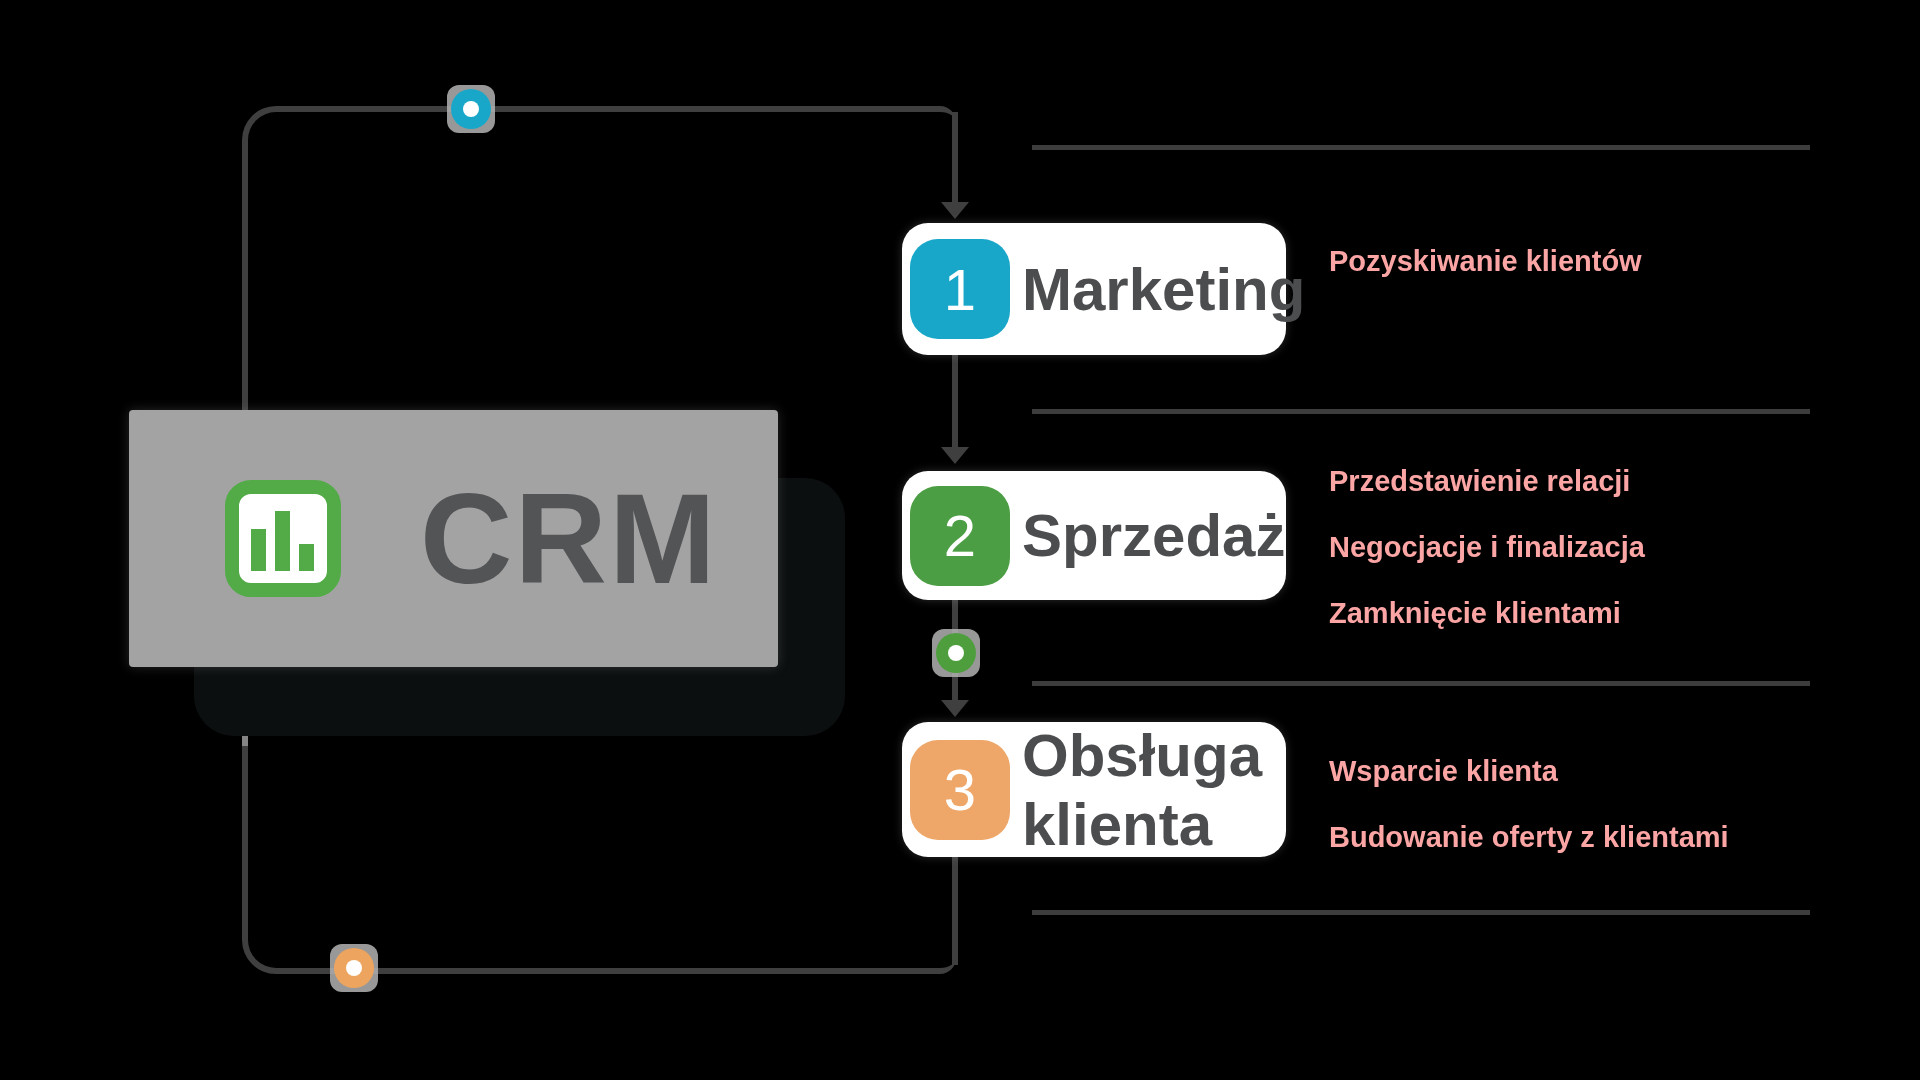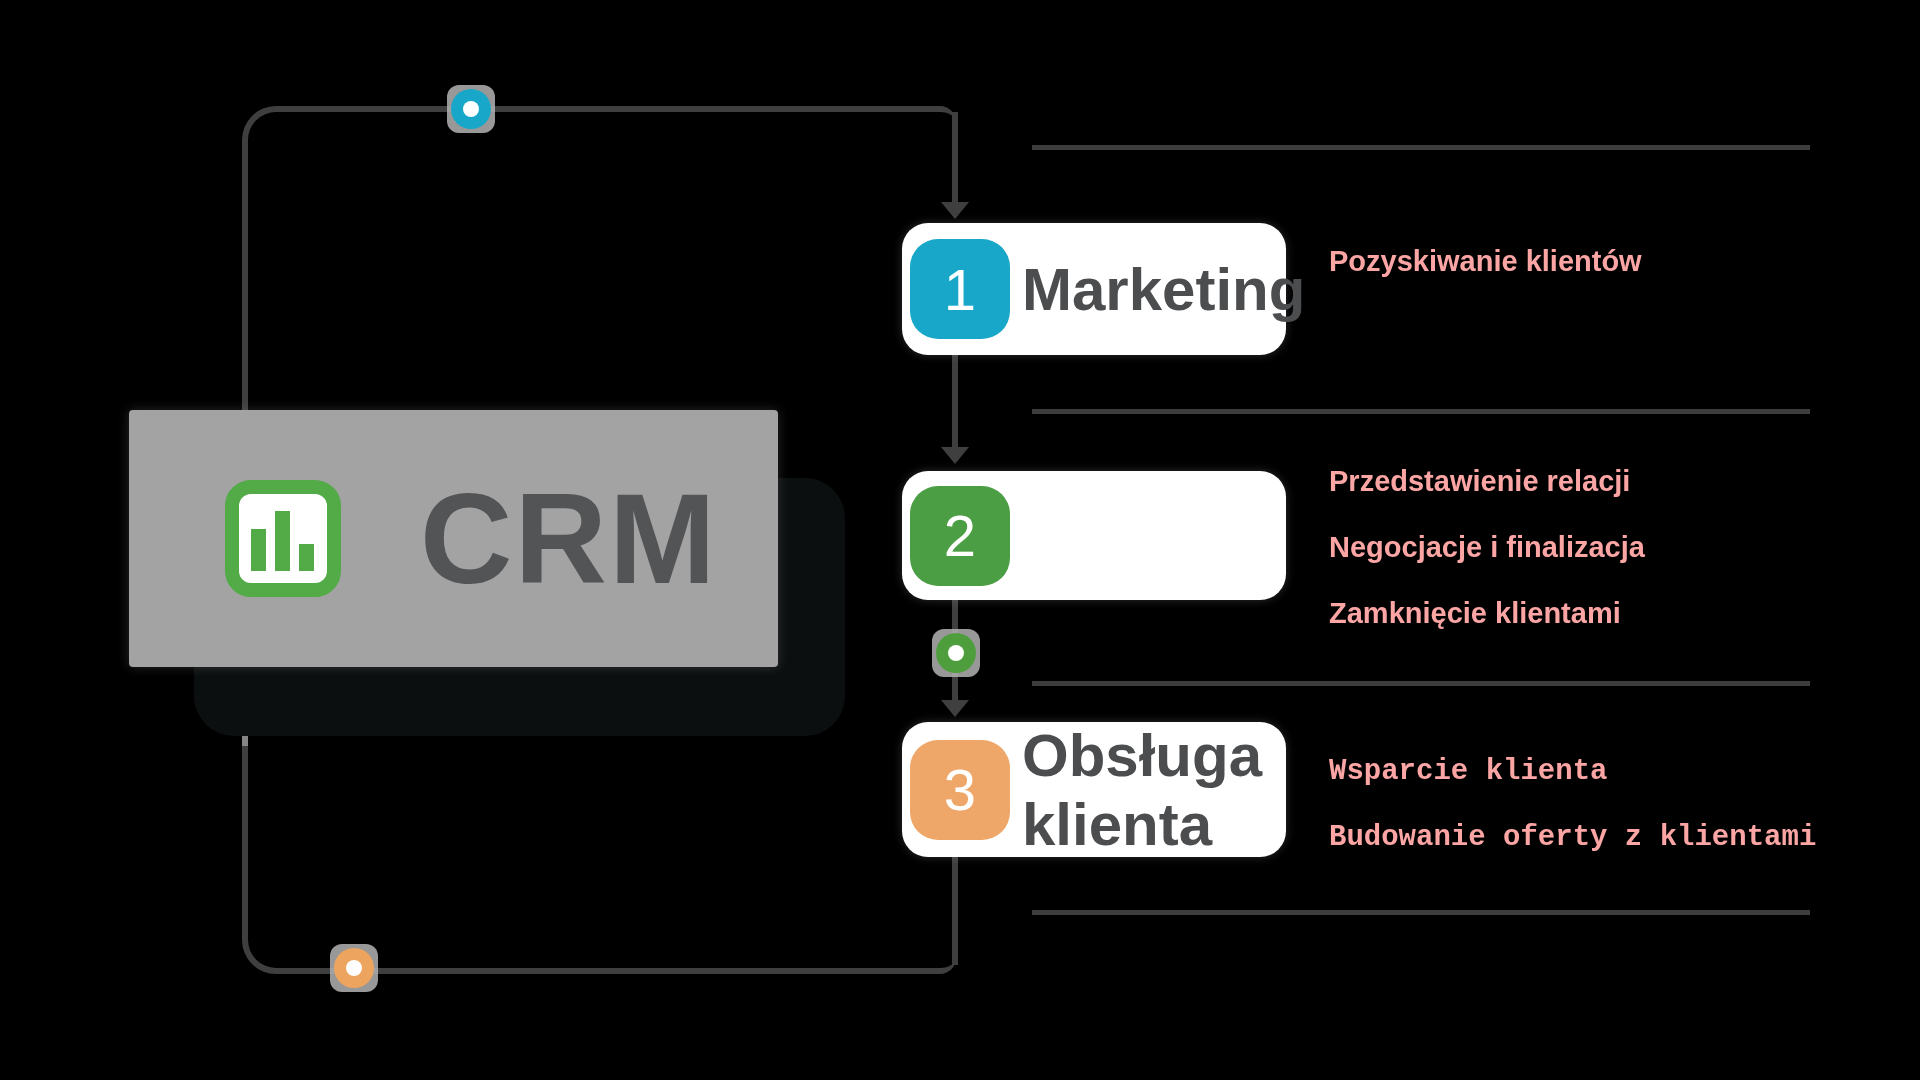--- a/index.html
+++ b/index.html
@@ -69,21 +69,21 @@
   .badge-green{background:#4c9e44;}
   .badge-orange{background:#eea768;}
   .card-label{
     margin-left:12px;font-size:60px;font-weight:600;color:#4c4d4f;line-height:1.15;max-width:225px;
   }
   
   .separator{position:absolute;left:1032px;width:778px;height:5px;background:#3d3d3d;}
   .sep1{top:145px;} .sep2{top:409px;} .sep3{top:681px;} .sep4{top:910px;}
   .desc{position:absolute;left:1329px;color:#fca5a5;font-size:29px;font-weight:600;}
   .desc div{height:66px;display:flex;align-items:center;white-space:nowrap;}
-  .desc1{top:228px;} .desc2{top:448px;} .desc3{top:738px;font-family:Liberation Mono, monospace;}
+  .desc1{top:228px;} .desc2{top:448px;} .desc3{top:738px;}
 </style>
 </head>
 <body>
 
 <div class="canvas">
 
   <div class="loop"></div>
   <div class="vseg seg-a"></div>
   <div class="vseg seg-b"></div>
   <div class="vseg seg-c"></div>
@@ -120,20 +120,21 @@
   <div class="node node-orange" style="left:334px;top:948px;">
       <div class="core"></div>
     </div>
 
   <div class="card card1">
     <div class="badge badge-blue">1</div>
     <div class="card-label">Marketing</div>
   </div>
   <div class="card card2">
     <div class="badge badge-green">2</div>
+    <div class="card-label">Sprzedaż</div>
   </div>
   <div class="card card3">
     <div class="badge badge-orange">3</div>
     <div class="card-label">Obsługa klienta</div>
   </div>
 
   <div class="separator sep1"></div>
   <div class="separator sep2"></div>
   <div class="separator sep3"></div>
   <div class="separator sep4"></div>

